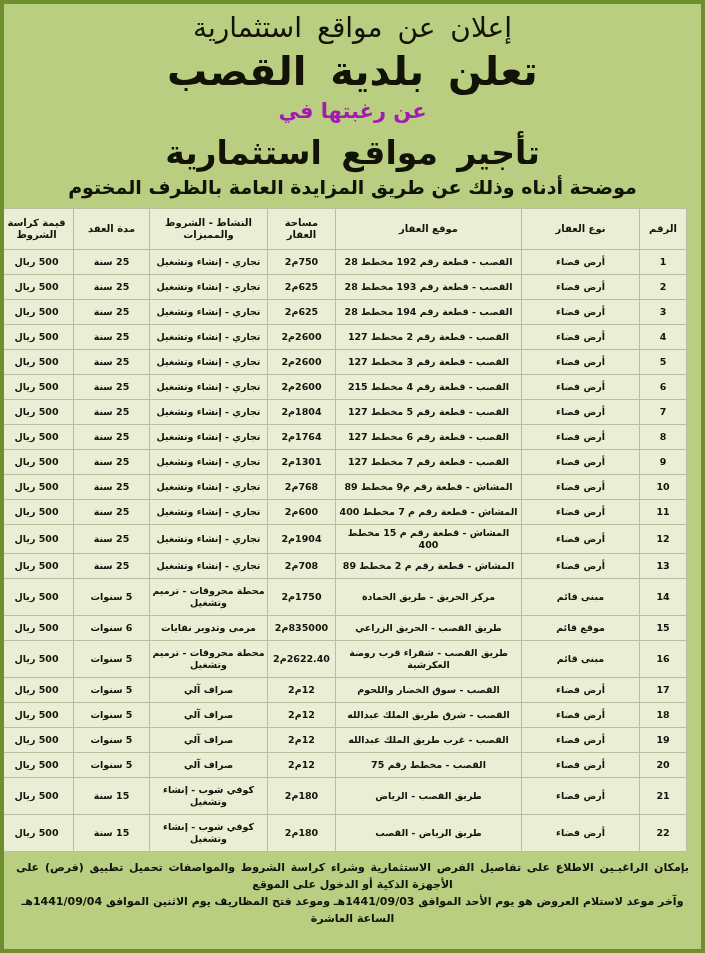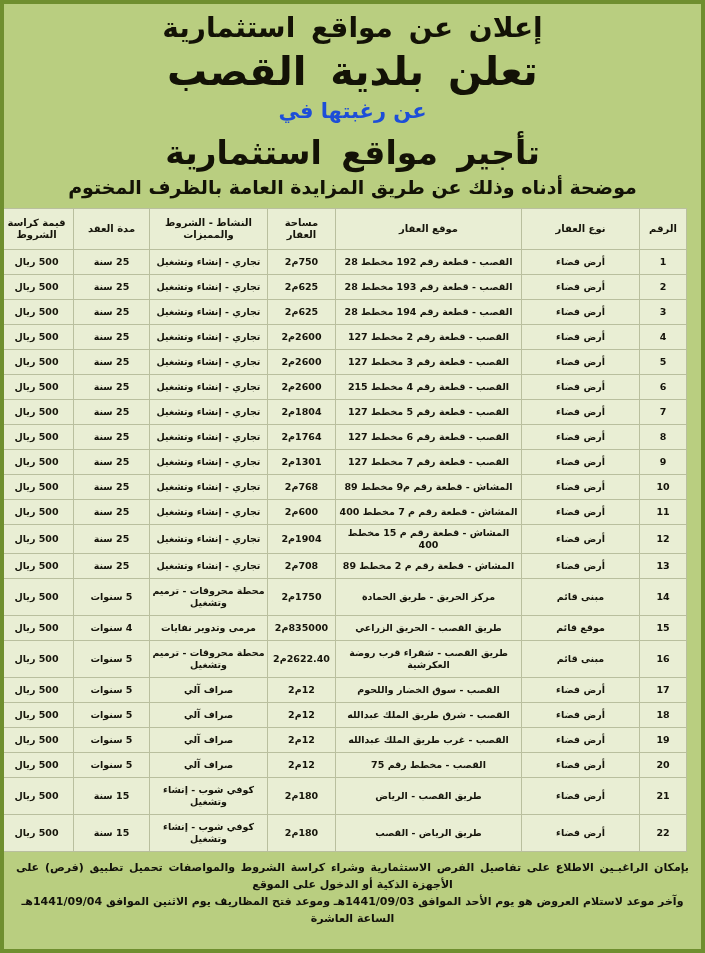--- a/index.html
+++ b/index.html
@@ -23,21 +23,21 @@
     flex-direction: column;
   }
   
   .header {
     padding: 6px 10px 2px 10px;
     text-align: center;
     color: #111005;
   }
   .title-1 {
     font-size: 28px;
-    font-weight: bold;
+    font-weight: normal;
     letter-spacing: 1px;
     line-height: 1.25;
     white-space: nowrap;
     color: #131206;
     word-spacing: 6px;
   }
   .title-2 {
     font-size: 40px;
     font-weight: bold;
     line-height: 1.22;
@@ -45,21 +45,21 @@
     color: #131206;
     word-spacing: 10px;
     letter-spacing: 2px;
     margin-top: 2px;
   }
   .title-sub {
     font-size: 21px;
     font-weight: bold;
     line-height: 1.3;
     margin-top: 2px;
-    color: #1d4ed8;
+    color: #a21caf;
   }
   .title-3 {
     font-size: 33px;
     font-weight: bold;
     line-height: 1.25;
     white-space: nowrap;
     color: #131206;
     word-spacing: 8px;
     letter-spacing: 2px;
     margin-top: 7px;
@@ -300,21 +300,21 @@
             <td class="col-act">محطة محروقات - ترميم وتشغيل</td>
             <td class="col-dur">5 سنوات</td>
             <td class="col-fee">500 ريال</td>
           </tr>
           <tr>
             <td class="col-num">15</td>
             <td class="col-type">موقع قائم</td>
             <td class="col-loc">طريق القصب - الحريق الزراعي</td>
             <td class="col-area">835000م2</td>
             <td class="col-act">مرمى وتدوير نفايات</td>
-            <td class="col-dur">4 سنوات</td>
+            <td class="col-dur">6 سنوات</td>
             <td class="col-fee">500 ريال</td>
           </tr>
           <tr class="tall">
             <td class="col-num">16</td>
             <td class="col-type">مبنى قائم</td>
             <td class="col-loc">طريق القصب - شقراء قرب روضة العكرشية</td>
             <td class="col-area">2622.40م2</td>
             <td class="col-act">محطة محروقات - ترميم وتشغيل</td>
             <td class="col-dur">5 سنوات</td>
             <td class="col-fee">500 ريال</td>

